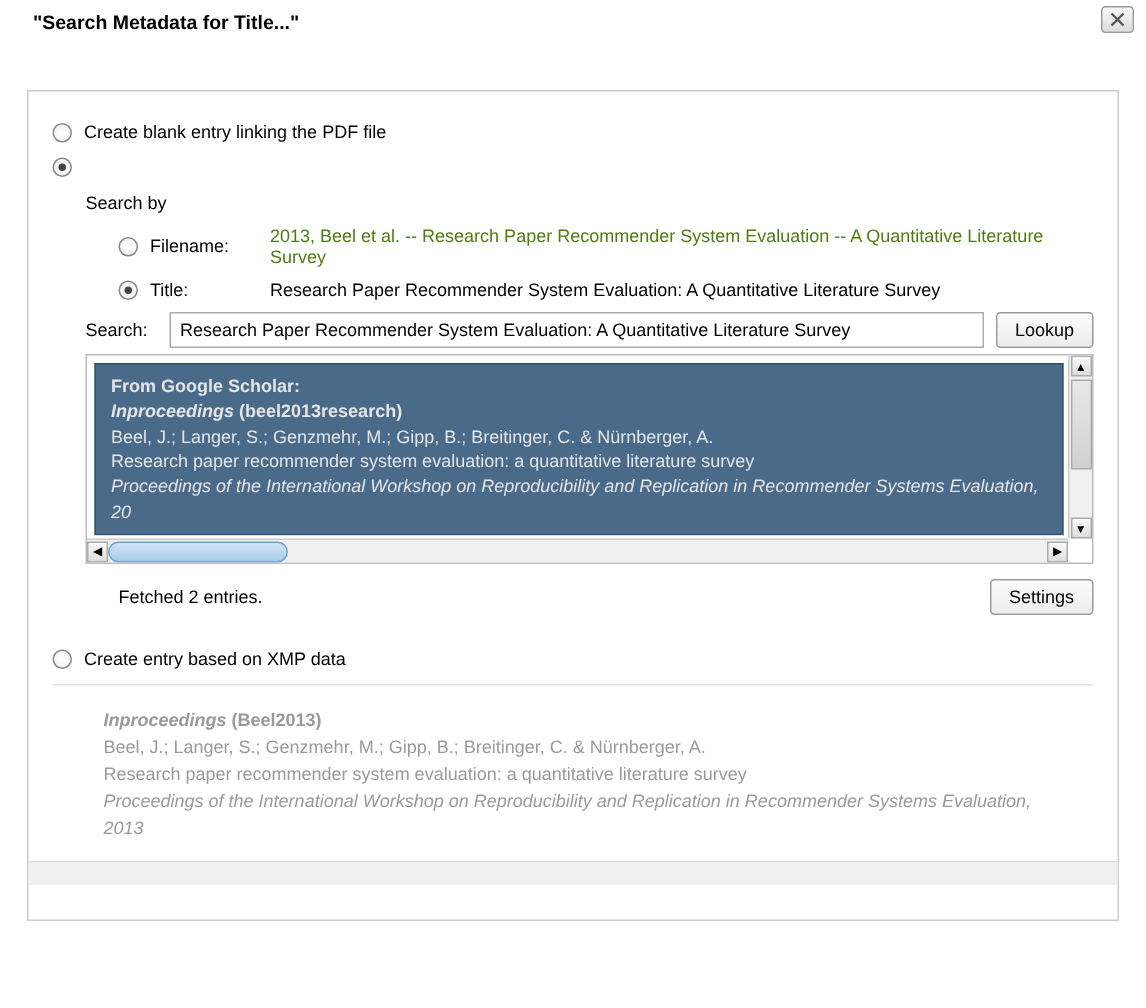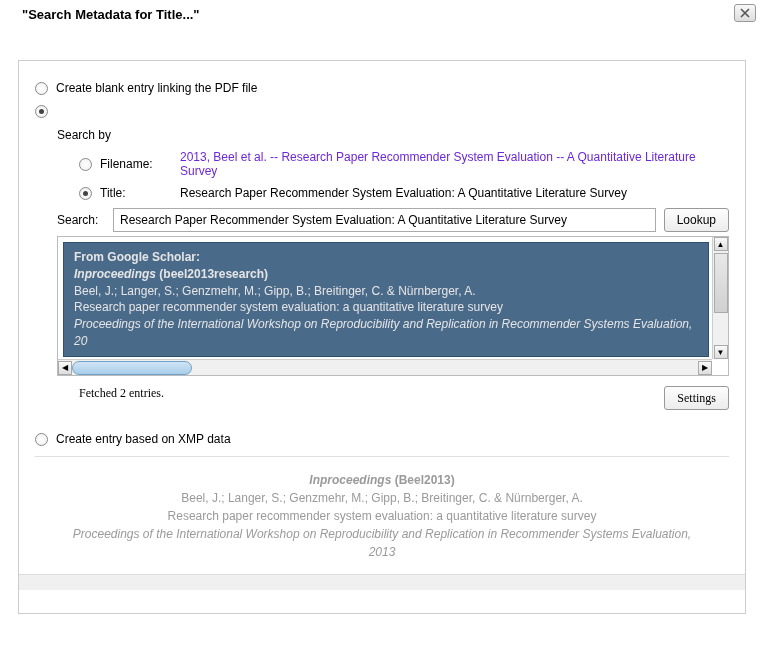--- a/index.html
+++ b/index.html
@@ -83,21 +83,21 @@
   .sub-radio-row {
     display: flex;
     align-items: center;
     margin: 8px 0;
     gap: 8px;
   }
   .sub-radio-label {
     min-width: 72px;
   }
   .filename-link {
-    color: #6d28d9;
+    color: #4d7c0f;
   }
   .search-row {
     display: flex;
     align-items: center;
     gap: 8px;
     margin: 8px 0 2px 0;
   }
   .search-label { min-width: 48px; }
   .search-input {
     flex: 1;
@@ -198,33 +198,32 @@
   .hscroll .hthumb {
     position: absolute;
     left:0; width: 120px; height:14px;
     background: linear-gradient(#d0e4f5,#a8cde8);
     border: 1px solid #6fa3c7;
     border-radius: 7px;
     cursor: pointer;
   }
   .status-row {
     display: flex;
+    align-items: center;
     margin: 10px 0 0 0;
-    font-family: Liberation Serif, serif;
   }
   .status-text { padding-left: 22px; }
   .settings-btn { margin-left: auto; }
   .xmp-box {
     border-top: 1px solid #e0e0e0;
     margin-top: 10px;
     padding: 14px 34px 10px 34px;
     color: #9a9a9a;
     line-height: 1.5;
     height: 118px;
-    text-align: center;
   }
   .xmp-box .ital { font-style: italic; font-weight: bold; }
   .xmp-box .bold { font-weight: bold; }
   .xmp-box .ital2 { font-style: italic; }
   .bottom-scroll {
     height: 16px;
     margin: 0 -16px -10px -16px;
     background: #f0f0f0;
     border-top: 1px solid #ddd;
     position: relative;

